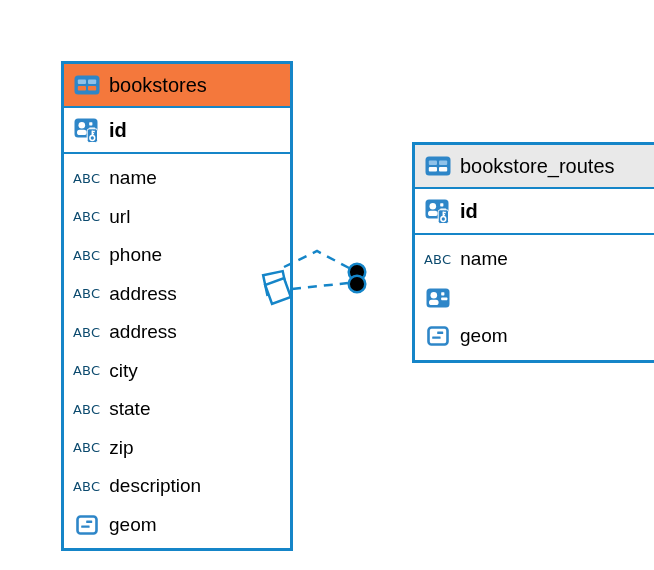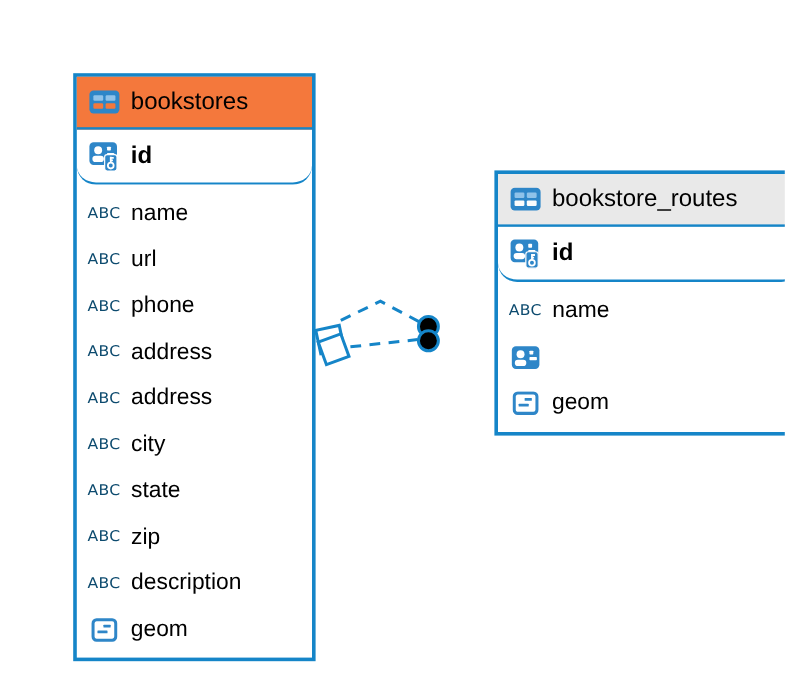--- a/index.html
+++ b/index.html
@@ -8,35 +8,35 @@
     background:#FFFFFF;
     font-family:"Liberation Sans",sans-serif;
     color:#000;
   }
   .erd-table{
     position:absolute;
     background:#FFFFFF;
     border:3.5px solid #1585C8;
     box-sizing:border-box;
   }
-  #table-bookstores{left:61px;top:61px;width:202px;}
+  #table-bookstores{left:61px;top:61px;width:232px;}
   #table-bookstore-routes{left:368px;top:142px;width:258px;margin-left:44px;}
   .tbl-header{
     display:flex;align-items:center;gap:9px;
     height:42px;padding:0 9px;
     border-bottom:2.5px solid #1585C8;
     font-size:20px;white-space:nowrap;
   }
   .tbl-header--orange{background:#F4783C;--cellb:#F4783C;}
   .tbl-header--gray{background:#E9E9E9;--cellb:#FCFCFC;}
   .pk-row{
     display:flex;align-items:center;gap:9px;
     height:44px;padding:0 9px;
     border-bottom:2.5px solid #1585C8;
-    font-weight:700;font-size:20px;border-radius:16px;
+    font-weight:700;font-size:20px;
   }
   .cols{padding:5px 0 4px 0;}
   .col-row{
     display:flex;align-items:center;gap:9px;
     height:38.5px;padding:0 9px;
     font-size:19px;white-space:nowrap;
   }
   .icon-slot{
     flex:0 0 27px;display:flex;align-items:center;justify-content:center;
   }

